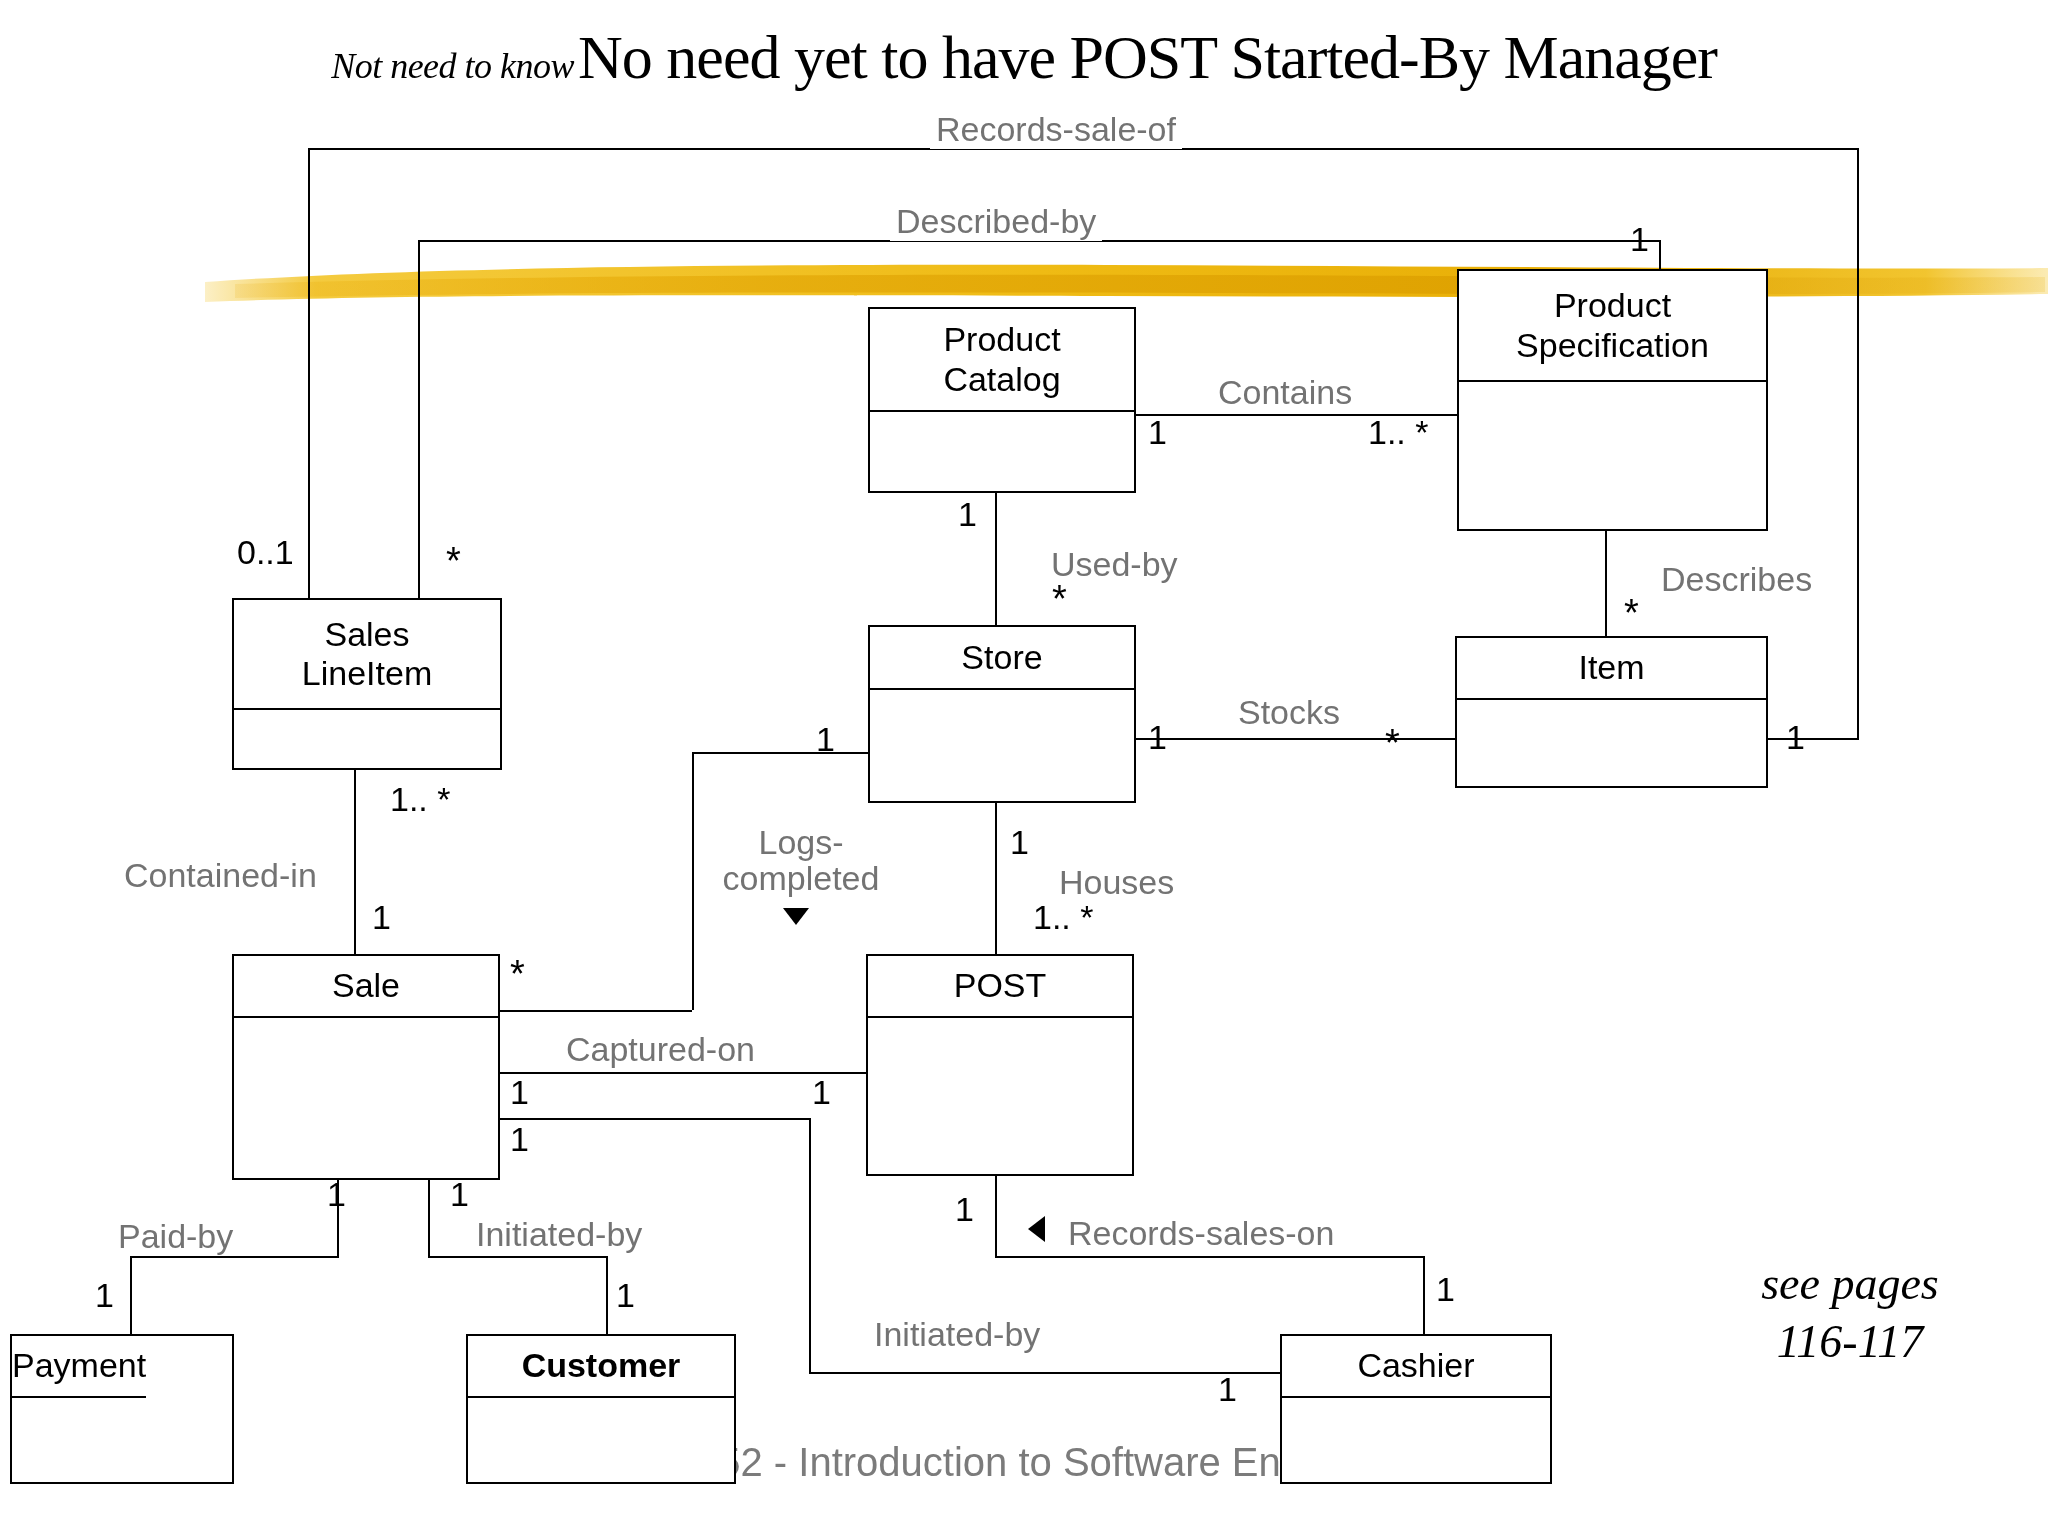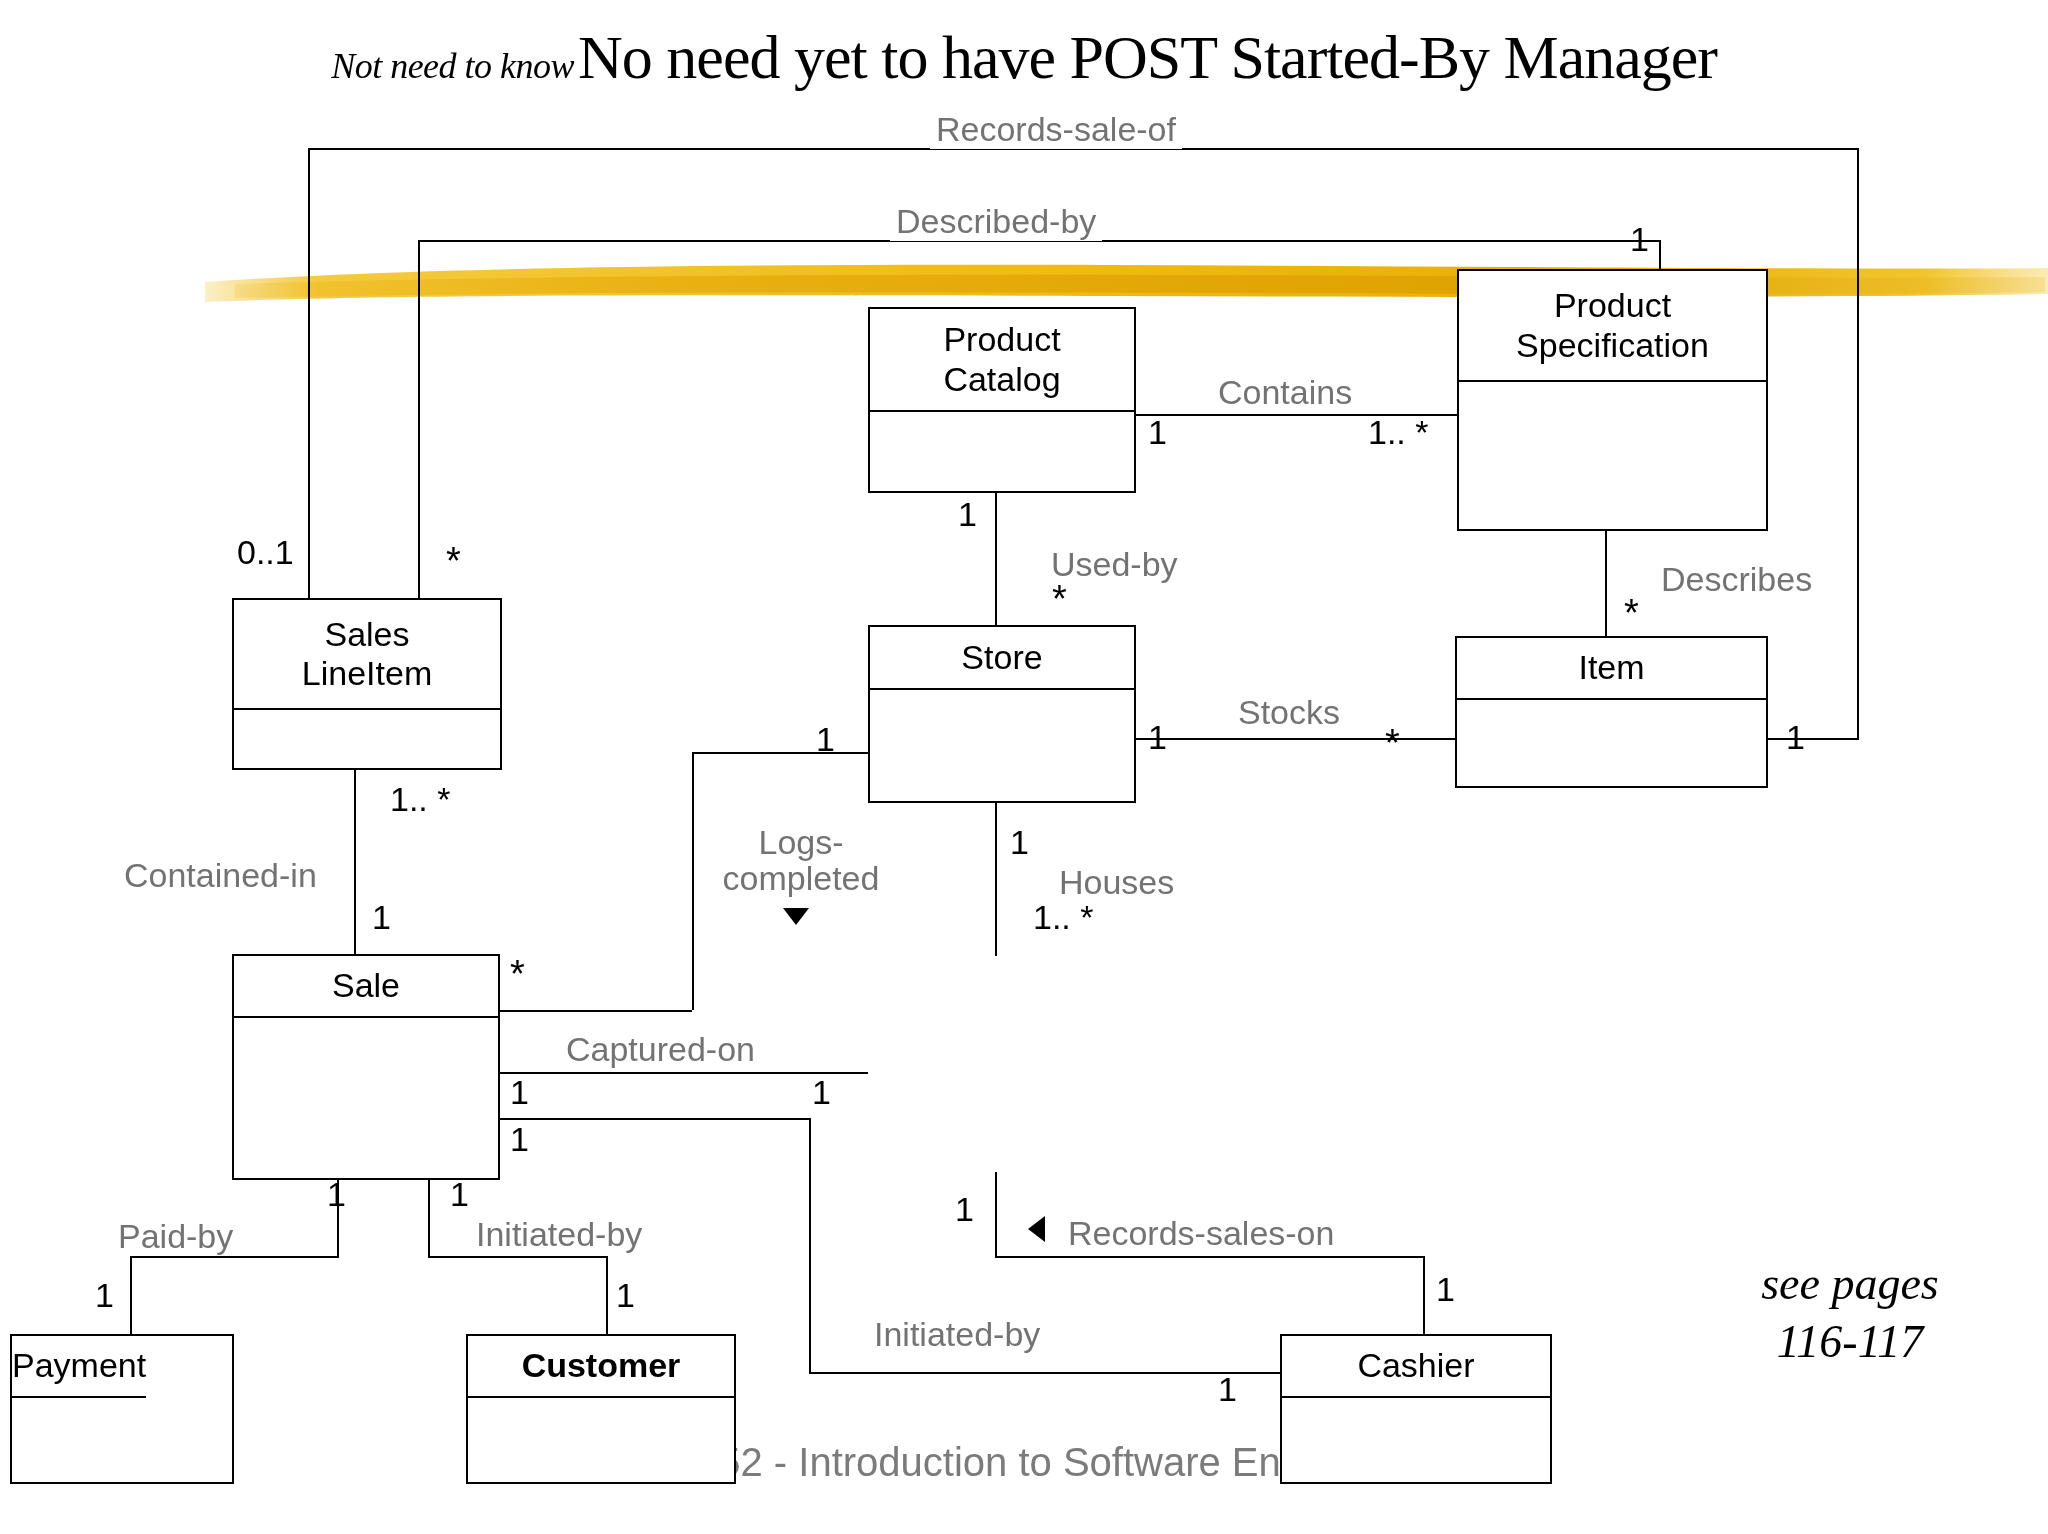--- a/index.html
+++ b/index.html
@@ -273,20 +273,26 @@
     <div class="uml-attrs"></div>
   </div>
 
   <div class="uml-box" style="left:232px; top:954px; width:268px; height:226px; display:flex; flex-direction:column;justify-content:space-between;">
     <div class="uml-name" style="height:62px;">
       <span>Sale</span>
     </div>
     <div class="uml-attrs"></div>
   </div>
 
+  <div class="uml-box" style="left:866px; top:954px; width:268px; height:222px; display:flex; flex-direction:column;">
+    <div class="uml-name" style="height:62px;">
+      <span>POST</span>
+    </div>
+    <div class="uml-attrs"></div>
+  </div>
 
   <div class="uml-box" style="left:10px; top:1334px; width:224px; height:150px; display:flex; ">
     <div class="uml-name" style="height:62px;">
       <span>Payment</span>
     </div>
     <div class="uml-attrs"></div>
   </div>
 
   <div class="uml-box" style="left:466px; top:1334px; width:270px; height:150px; display:flex; flex-direction:column;">
     <div class="uml-name" style="height:62px;font-weight:bold;">

